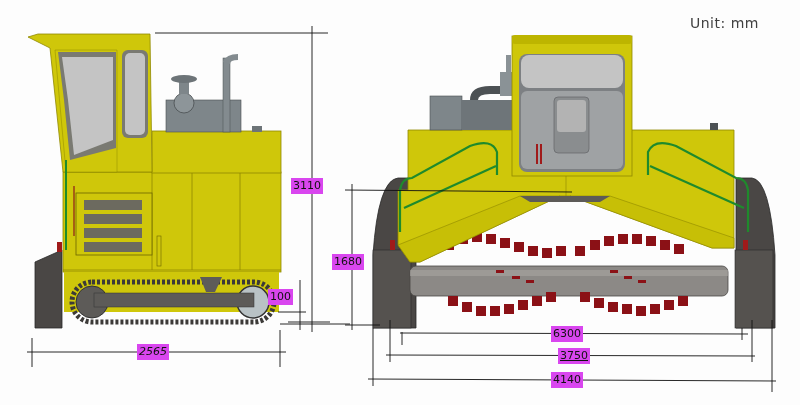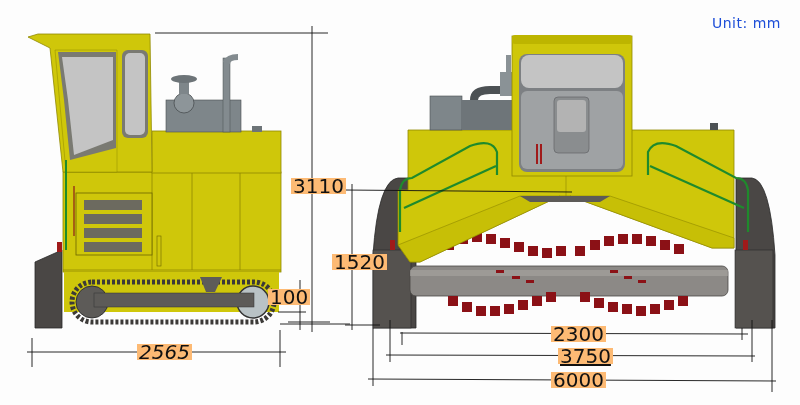--- a/index.html
+++ b/index.html
@@ -1,21 +1,21 @@
 <!DOCTYPE html>
 <html><head>
 <meta charset="utf-8">
 <style>
   html, body { margin: 0; padding: 0; background: #fdfdfd; }
   body { width: 800px; height: 405px; position: relative; overflow: hidden;
          font-family: "DejaVu Sans", sans-serif; }
   #stage { position: absolute; left: 0; top: 0; width: 800px; height: 405px; }
   .unit-label { position: absolute; left: 690px; top: 15px; font-size: 14px;
-                color: #1d4ed8; letter-spacing: 0.5px; margin-left: 22px; }
-  .dim-label { position: absolute; font-size: 20px; color: #111; background: #fdba74;
+                color: #404040; letter-spacing: 0.5px; }
+  .dim-label { position: absolute; font-size: 11px; color: #111; background: #d946ef;
                padding: 0 2px; line-height: 16px; }
 </style>
 </head>
 <body>
 
 <div id="stage">
   <span class="unit-label">Unit: mm</span>
 
   <svg width="800" height="405" viewBox="0 0 800 405" xmlns="http://www.w3.org/2000/svg" style="position:absolute;left:0;top:0">
 
@@ -183,17 +183,17 @@
 
       <line x1="373" y1="328" x2="373" y2="386"></line>
       <line x1="772" y1="320" x2="772" y2="392"></line>
       <line x1="368" y1="379" x2="776" y2="381"></line>
     </g>
   </svg>
 
   <span class="dim-label" style="left:291px;top:178px;">3110</span>
   <span class="dim-label" style="left:268px;top:289px;">100</span>
   <span class="dim-label" style="left:137px;top:344px;font-style:italic;">2565</span>
-  <span class="dim-label" style="left:332px;top:254px;">1520</span>
-  <span class="dim-label" style="left:551px;top:326px;">2300</span>
+  <span class="dim-label" style="left:332px;top:254px;">1680</span>
+  <span class="dim-label" style="left:551px;top:326px;">6300</span>
   <span class="dim-label" style="left:558px;top:348px;text-decoration:underline;">3750</span>
-  <span class="dim-label" style="left:551px;top:372px;">6000</span>
+  <span class="dim-label" style="left:551px;top:372px;">4140</span>
 </div>
 
 </body></html>

